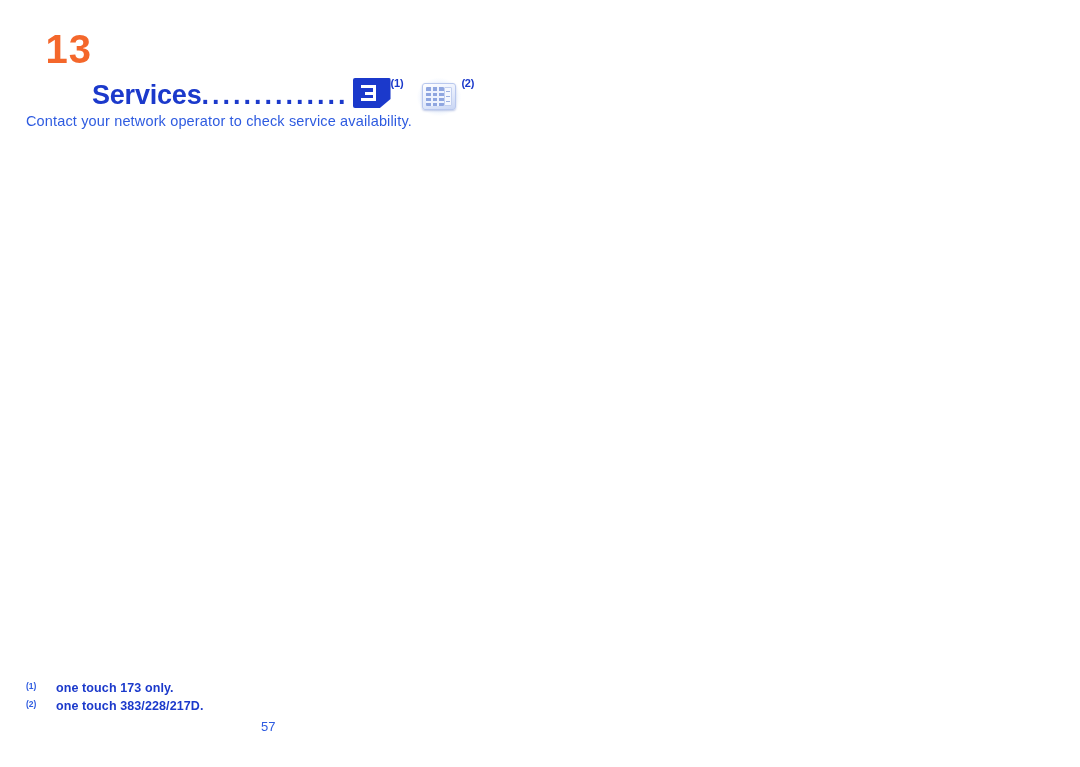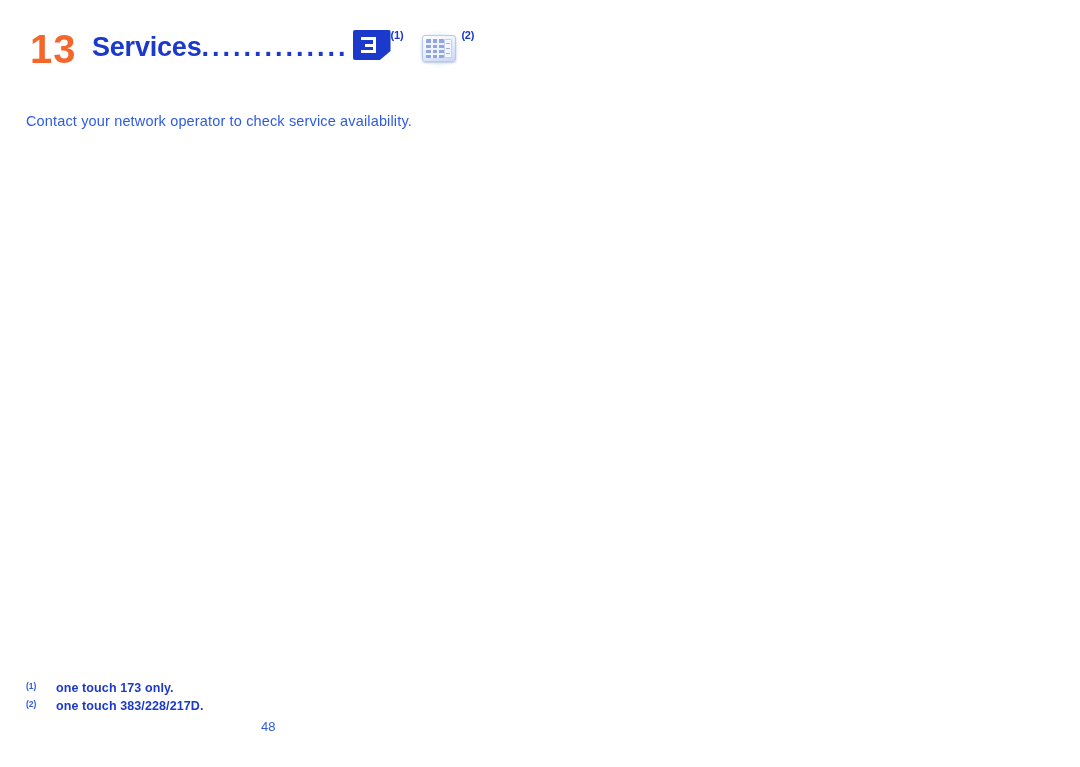--- a/index.html
+++ b/index.html
@@ -61,25 +61,26 @@
     line-height: 1;
   }
 
   
   #left-page .chapter-head {
     position: absolute;
     left: 30px;
     top: 28px;
     width: 500px;
   }
-  #left-page .chapter-num { width: 62px; }
+  #left-page .chapter-num { width: 62px; text-align: right; }
   .title-row {
     display: flex;
     align-items: flex-start;
     white-space: nowrap;
+    margin-top: 48px;
   }
   .icon-wrap {
     display: inline-flex;
     align-items: flex-start;
     margin-left: 4px;
     position: relative;
     top: 2px;
   }
 
   
@@ -281,21 +282,21 @@
       <div class="footnote">
         <span class="fn-mark">(1)</span>
         <span class="fn-text">one touch 173 only.</span>
       </div>
       <div class="footnote">
         <span class="fn-mark">(2)</span>
         <span class="fn-text">one touch 383/228/217D.</span>
       </div>
     </div>
 
-    <div class="folio left">48</div>
+    <div class="folio left">57</div>
   </div>
 
   <div class="page" id="right-page">
 
     
 
     
 
     
 

